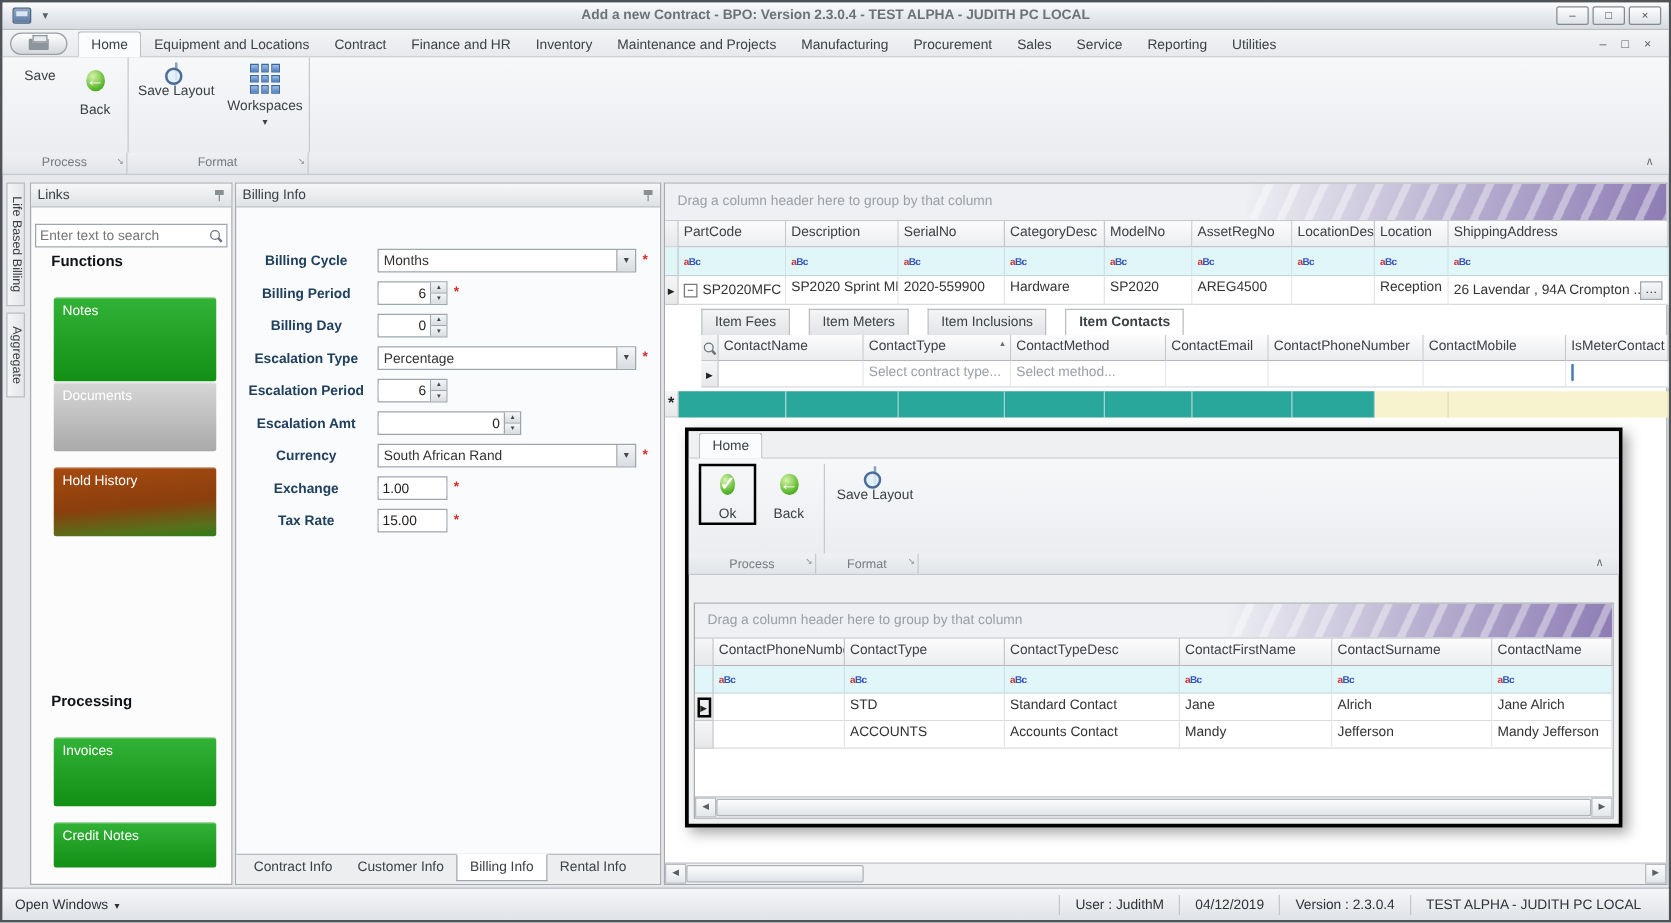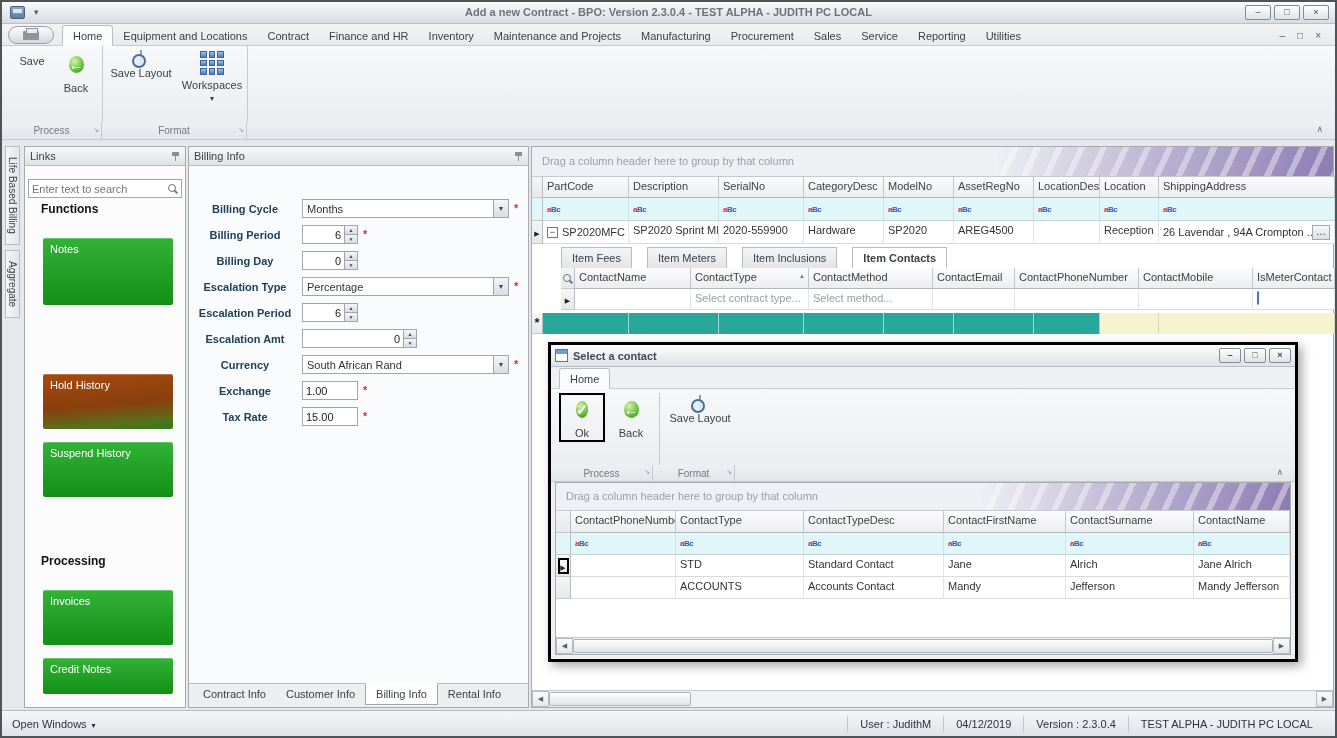--- a/index.html
+++ b/index.html
@@ -266,22 +266,22 @@
     <div class="panel-hdr">
       <span>Links</span>
       <span class="pin"></span>
     </div>
     <div class="searchbox">
       <input type="text" placeholder="Enter text to search" style="">
       <span class="mag"></span>
     </div>
     <div class="links-heading" style="top:55px">Functions</div>
     <div class="linkbtn lb-green" style="top:91px;height:67px">Notes</div>
+    <div class="linkbtn lb-gray" style="top:159px;height:55px">Documents</div>
     <div class="linkbtn lb-red" style="top:227px;height:55px">Hold History</div>
-    <div class="linkbtn lb-green" style="top:295px;height:55px">Suspend History</div>
     <div class="links-heading" style="top:407px">Processing</div>
     <div class="linkbtn lb-green" style="top:443px;height:55px">Invoices</div>
     <div class="linkbtn lb-green" style="top:511px;height:36px">Credit Notes</div>
   </div>
 
   <div class="panel" style="left:186px;top:144px;width:341px;height:562px;background:#fafbfc">
     <div class="panel-hdr">
       <span>Billing Info</span>
       <span class="pin"></span>
     </div>
@@ -503,29 +503,20 @@
     </div>
 
     <div class="sb" style="left:0;bottom:0;width:100%;height:17px">
       <span class="sb-btn sb-left"></span>
       <span class="sb-thumb" style="width:142px"></span>
       <span class="sb-btn sb-right" style="margin-left:auto"></span>
     </div>
   </div>
 
   <div class="dialog">
-    <div class="dlg-title">
-      <span class="dlg-ico"></span>
-      <span>Select a contact</span>
-      <span class="winbtns" style="position:static;margin-left:auto">
-        <span class="wbtn min" style="width:22px"></span>
-        <span class="wbtn max" style="width:22px"></span>
-        <span class="wbtn close" style="width:22px"></span>
-      </span>
-    </div>
 
     <div class="dlg-tabs">
       <span class="rtab active">Home</span>
     </div>
 
     <div class="dlg-toolbar">
       <span class="ok-outline">
         <span class="bigbtn" style="position:static;width:38px;display:inline-block">
           <span class="circle-ico ok"></span>
           <span class="lbl">Ok</span>

